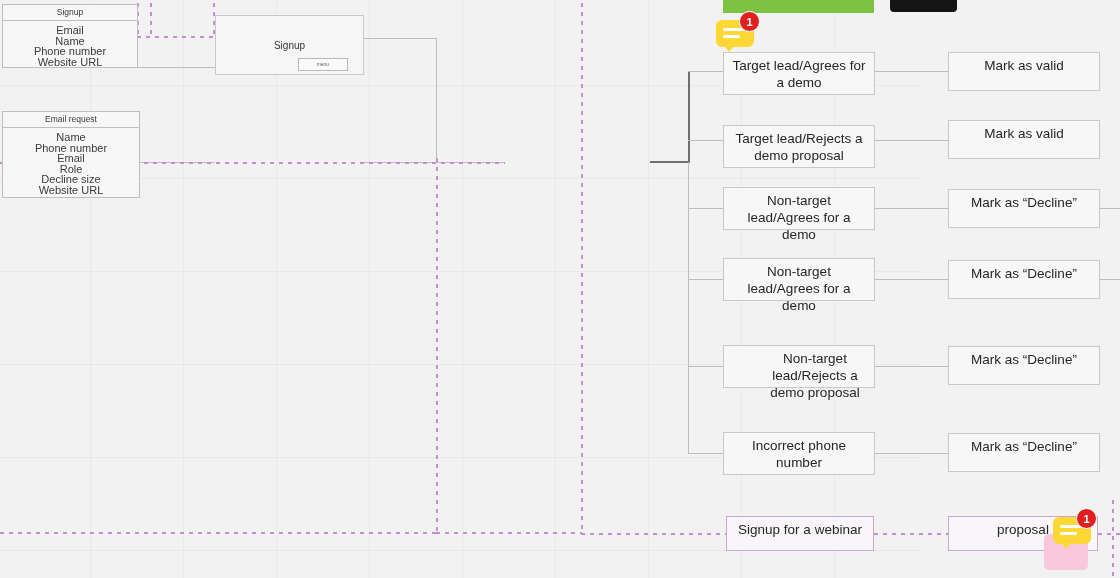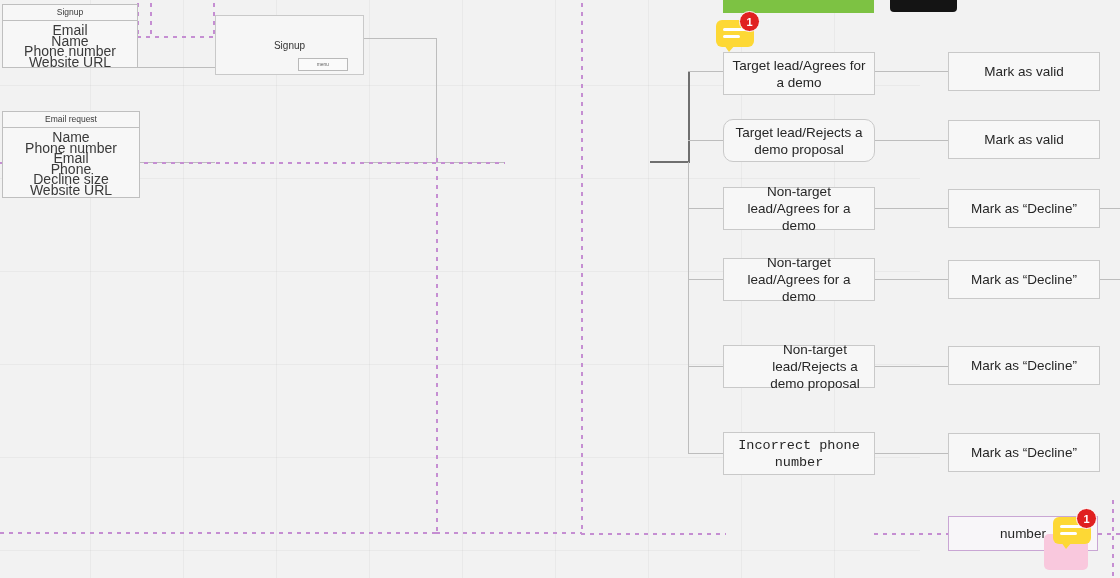--- a/index.html
+++ b/index.html
@@ -18,21 +18,21 @@
       linear-gradient(to right, rgba(0,0,0,0.035) 1px, transparent 1px),
       linear-gradient(to bottom, rgba(0,0,0,0.035) 1px, transparent 1px);
     background-size:93px 93px;
     background-position:-3px -8px;
   }
   
   .node{
     position:absolute;box-sizing:border-box;
     background:#f7f7f7;
     border:1px solid #c9c9c9;
-    display:flex;align-items:center;justify-content:center;
+    display:flex;justify-content:center;
     text-align:center;
     font-size:13.5px;line-height:17px;
     color:#262626;
     padding:4px 8px;
     z-index:6;
   }
   .node.lilac{border-color:#c9a6d4;background:#f8f6f9;}
   .node.plain{background:#f6f6f6;}
   .node .lbl{display:block;}
 
@@ -42,21 +42,21 @@
     background:#f7f7f7;border:1px solid #bfbfbf;
     z-index:7;
   }
   .entity .ehead{
     font-size:8.5px;text-align:center;color:#3a3a3a;
     padding:2px 0 3px;border-bottom:1px solid #bfbfbf;
     line-height:10px;
   }
   .entity .ebody{
     padding:4px 0 5px;text-align:center;
-    font-size:14px;line-height:10.6px;color:#3a3a3a;
+    font-size:11px;line-height:10.6px;color:#3a3a3a;
   }
   .entity .ebody div{white-space:nowrap;}
 
   
   .card{
     position:absolute;box-sizing:border-box;
     background:#f6f6f6;border:1px solid #c9c9c9;
     z-index:6;
   }
   .card .ctitle{
@@ -193,49 +193,49 @@
       <div>Website URL</div>
     </div>
   </div>
 
   <div class="entity" style="left:2px;top:111px;width:138px;height:87px;">
     <div class="ehead">Email request</div>
     <div class="ebody">
       <div>Name</div>
       <div>Phone number</div>
       <div>Email</div>
-      <div>Phone</div>
+      <div>Role</div>
       <div>Decline size</div>
       <div>Website URL</div>
     </div>
   </div>
 
   <div class="card" style="left:215px;top:15px;width:149px;height:60px;">
     <div class="ctitle">Signup</div>
     <div class="minibtn" style="left:82px;top:42px;width:50px;height:13px;">menu</div>
   </div>
 
 
 
   <div class="node" style="left:723px;top:52px;width:152px;height:43px;">
     <span class="lbl">Target lead/Agrees for a demo</span>
   </div>
-  <div class="node" style="left:723px;top:119px;width:152px;height:43px;border-radius:10px;">
+  <div class="node" style="left:723px;top:125px;width:152px;height:43px;">
     <span class="lbl">Target lead/Rejects a demo proposal</span>
   </div>
   <div class="node" style="left:723px;top:187px;width:152px;height:43px;">
     <span class="lbl">Non-target lead/Agrees for a demo</span>
   </div>
   <div class="node" style="left:723px;top:258px;width:152px;height:43px;">
     <span class="lbl">Non-target lead/Agrees for a demo</span>
   </div>
   <div class="node" style="left:723px;top:345px;width:152px;height:43px;padding-left:40px;">
     <span class="lbl">Non-target lead/Rejects a demo proposal</span>
   </div>
-  <div class="node" style="left:723px;top:432px;width:152px;height:43px;font-family:Liberation Mono, monospace;">
+  <div class="node" style="left:723px;top:432px;width:152px;height:43px;">
     <span class="lbl">Incorrect phone number</span>
   </div>
 
   <div class="node" style="left:948px;top:52px;width:152px;height:39px;">
     <span class="lbl">Mark as valid</span>
   </div>
   <div class="node" style="left:948px;top:120px;width:152px;height:39px;">
     <span class="lbl">Mark as valid</span>
   </div>
   <div class="node" style="left:948px;top:189px;width:152px;height:39px;">
@@ -244,22 +244,25 @@
   <div class="node" style="left:948px;top:260px;width:152px;height:39px;">
     <span class="lbl">Mark as “Decline”</span>
   </div>
   <div class="node" style="left:948px;top:346px;width:152px;height:39px;">
     <span class="lbl">Mark as “Decline”</span>
   </div>
   <div class="node" style="left:948px;top:433px;width:152px;height:39px;">
     <span class="lbl">Mark as “Decline”</span>
   </div>
 
+  <div class="node lilac" style="left:726px;top:516px;width:148px;height:35px;">
+    <span class="lbl">Signup for a webinar</span>
+  </div>
   <div class="node lilac" style="left:948px;top:516px;width:150px;height:35px;">
-    <span class="lbl">number</span>
+    <span class="lbl">proposal</span>
   </div>
 
   <div class="sticky" style="left:1044px;top:534px;width:44px;height:36px;">
     <div class="st">note</div>
   </div>
 
   <div class="bubble" style="left:716px;top:20px;">
     <div class="body"></div>
     <div class="line l1"></div>
     <div class="line l2"></div>

